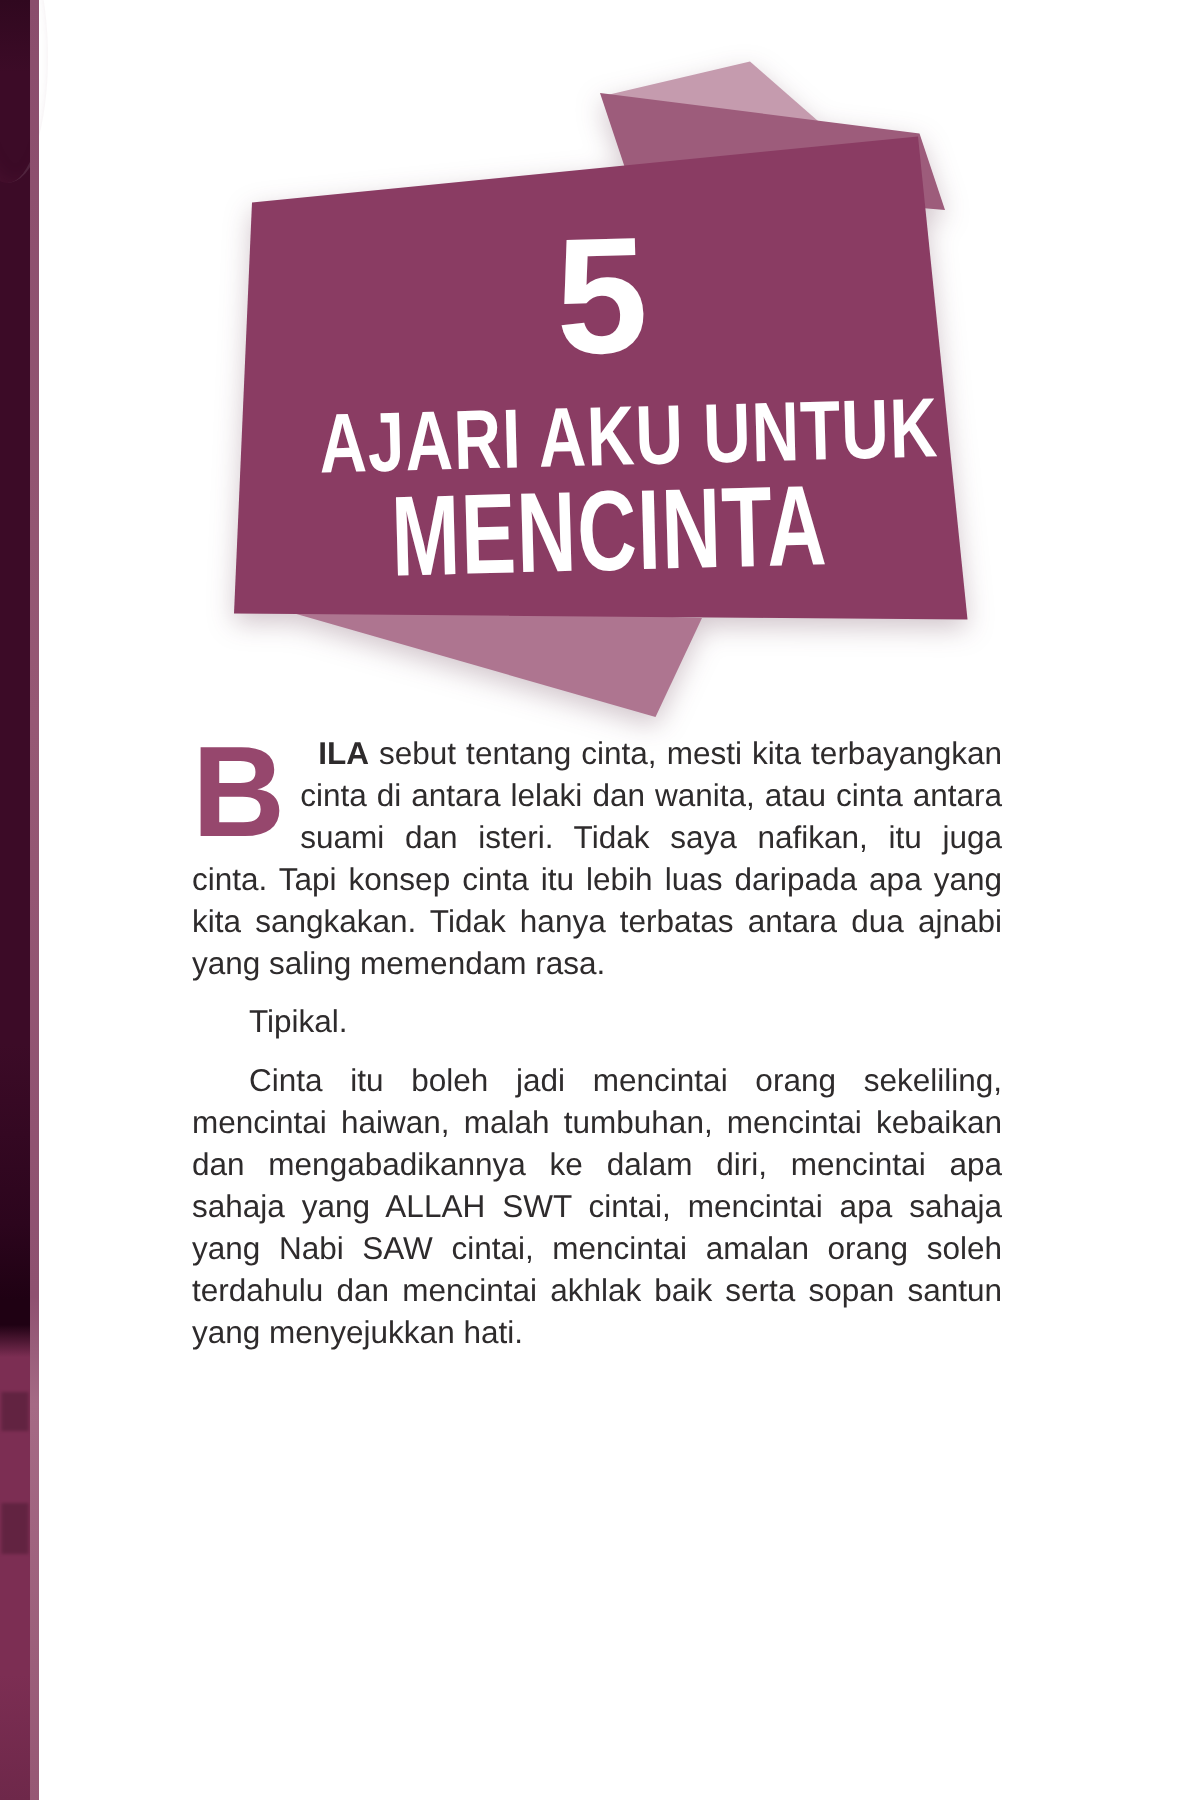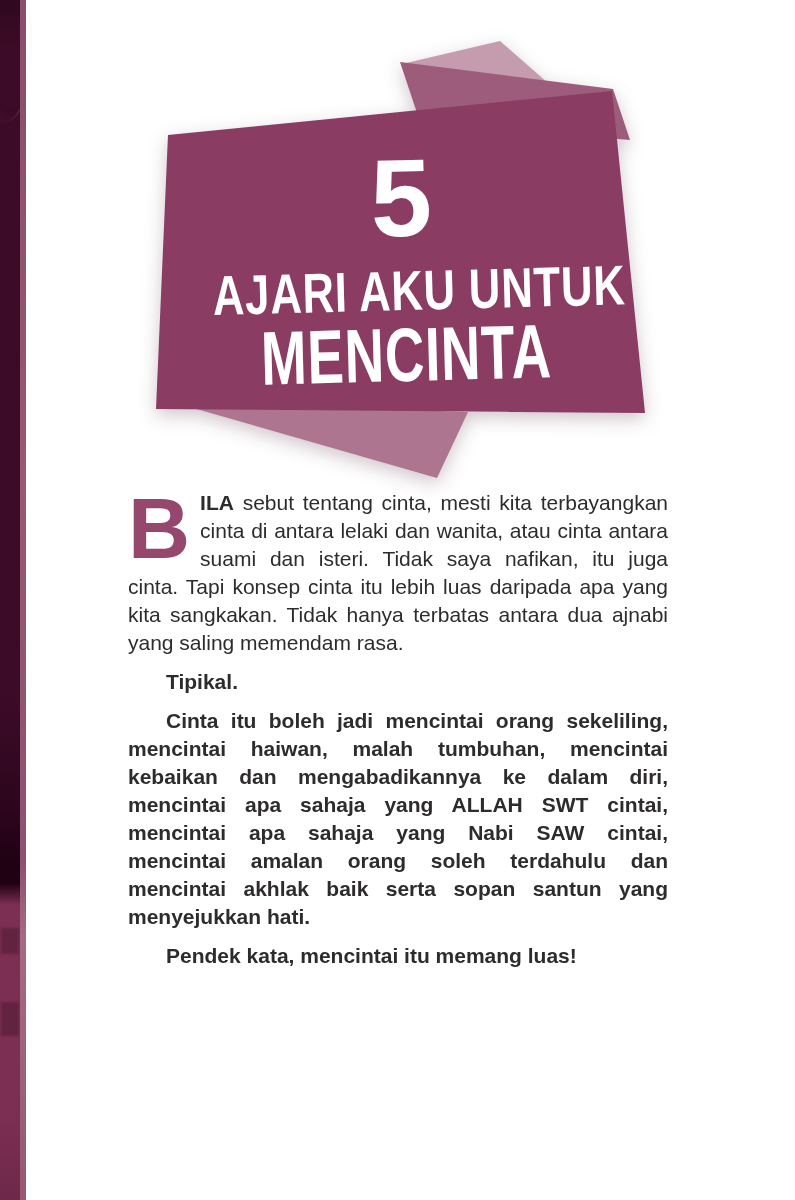--- a/index.html
+++ b/index.html
@@ -48,27 +48,27 @@
     transform:scaleX(0.72);white-space:nowrap;letter-spacing:1px;
   }
 
   
   .article{
     position:absolute;left:128px;top:489px;width:540px;
     color:var(--body-text,#2e2b2c);
     font-size:21px;line-height:28px;text-align:justify;
   }
   .article p{margin:0 0 11px 0;}
-  .article p.indent{text-indent:38px;font-weight:bold;}
+  .article p.indent{text-indent:38px;}
   .article p.cont{text-align-last:justify;}
   .dropcap{
     float:left;font-weight:bold;color:var(--dropcap-color,#96476d);
     font-size:86px;line-height:0.82;margin:4px 10px 0 0;
   }
-  .lead-bold{font-weight:bold;}
+  .lead-bold{font-weight:bold;margin-left:12px;}
 </style>
 </head>
 <body>
 
 <div class="page">
 
   <div class="spine">
     <div class="spine-corner"></div>
     <div class="spine-mark m1"></div>
     <div class="spine-mark m2"></div>
@@ -87,16 +87,15 @@
     <div class="title-1">AJARI AKU UNTUK</div>
     <div class="title-2">MENCINTA</div>
   </div>
 
   <div class="article">
     <p>
       <span class="dropcap">B</span><span class="lead-bold">ILA</span><span> sebut tentang cinta, mesti kita terbayangkan cinta di antara lelaki dan wanita, atau cinta antara suami dan isteri. Tidak saya nafikan, itu juga cinta. Tapi konsep cinta itu lebih luas daripada apa yang kita sangkakan. Tidak hanya terbatas antara dua ajnabi yang saling memendam rasa.</span>
     </p>
     <p class="indent">Tipikal.</p>
     <p class="indent">Cinta itu boleh jadi mencintai orang sekeliling, mencintai haiwan, malah tumbuhan, mencintai kebaikan dan mengabadikannya ke dalam diri, mencintai apa sahaja yang ALLAH SWT cintai, mencintai apa sahaja yang Nabi SAW cintai, mencintai amalan orang soleh terdahulu dan mencintai akhlak baik serta sopan santun yang menyejukkan hati.</p>
-    <p class="indent">Pendek kata, mencintai itu memang luas!</p>
   </div>
 
 </div>
 
 </body></html>

